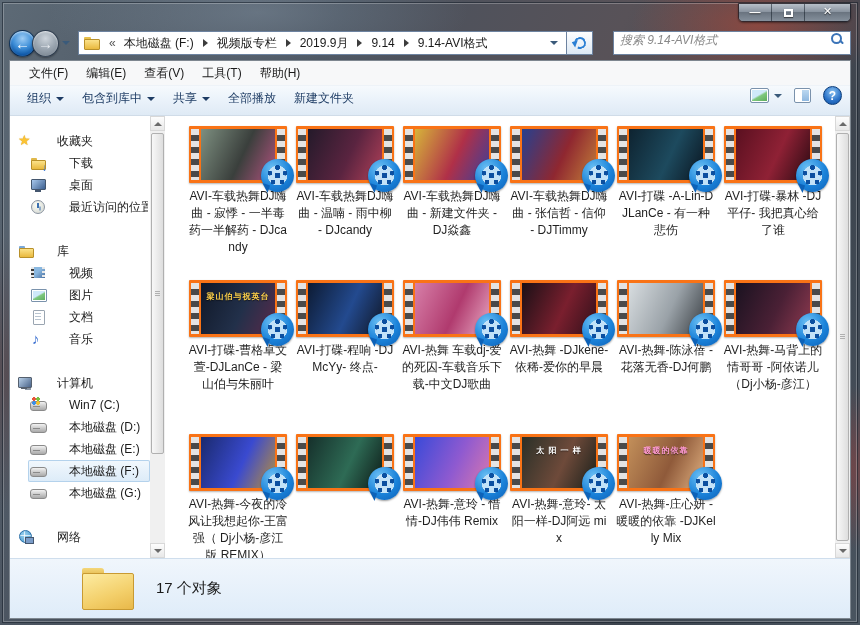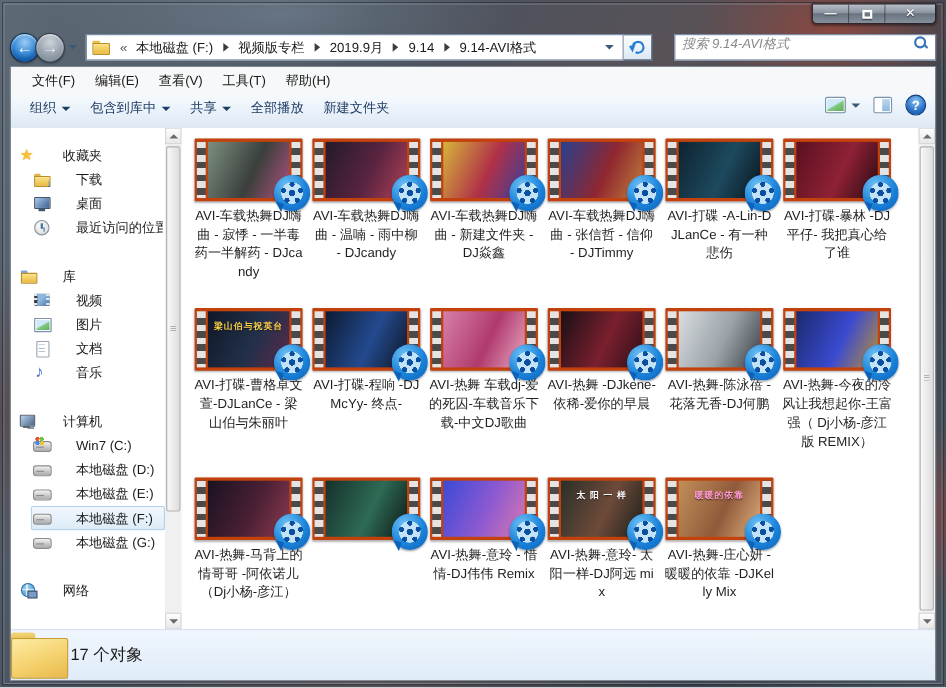--- a/index.html
+++ b/index.html
@@ -147,23 +147,23 @@
   .sb-up::after { content:""; border-left:4px solid transparent; border-right:4px solid transparent; border-bottom:4px solid #6a6a6a; }
   .sb-down::after { content:""; border-left:4px solid transparent; border-right:4px solid transparent; border-top:4px solid #6a6a6a; }
   .sb-track { flex:1; position:relative; }
   .sb-thumb { position:absolute; left:1px; right:1px; border:1px solid #b0b0b0; border-radius:2px;
     background:linear-gradient(to right,#f8f8f8,#dedede); cursor:grab; }
   .sb-grip { position:absolute; left:3px; right:3px; top:50%; height:5px; margin-top:-3px;
     background:repeating-linear-gradient(to bottom,#b0b0b0 0 1px, transparent 1px 2px); }
 
   
   .content { flex:1; display:flex; overflow:hidden; }
-  .grid { flex:1; padding:10px 0 0 7px; overflow:hidden; }
+  .grid { flex:1; padding:10px 0 0 19px; overflow:hidden; }
   .file-item { display:inline-block; vertical-align:top; width:100px; height:148px; margin:0 3px 6px 4px; text-align:center; cursor:pointer; }
-  .thumb { width:98px; height:57px; margin:0 auto 5px; position:relative; background:#c2410c; border-radius:1px;
+  .thumb { width:98px; height:57px; margin:0 auto 5px; position:relative; background:#f97316; border-radius:1px;
     padding:3px 12px 3px 12px; box-shadow:0 1px 2px rgba(0,0,0,.3); }
   .thumb::before, .thumb::after { content:""; position:absolute; top:3px; bottom:3px; width:8px;
     background:repeating-linear-gradient(to bottom,#e4e4e4 0 6px, #4a4a4a 6px 12px); }
   .thumb::before { left:2px; } .thumb::after { right:2px; }
   .thumb-img { width:100%; height:100%; position:relative; overflow:hidden; display:flex; align-items:flex-start; justify-content:center; }
   .thumb-overlay { font-size:8px; font-weight:bold; margin-top:8px; white-space:nowrap; text-shadow:0 1px 1px rgba(0,0,0,.6); letter-spacing:1px; }
   .badge { position:absolute; right:-7px; bottom:-9px; width:33px; height:33px; border-radius:50%; z-index:3;
     background:
       radial-gradient(circle 2.4px at 50% 26%, #0b4fa0 96%, transparent),
       radial-gradient(circle 2.4px at 73% 43%, #0b4fa0 96%, transparent),
@@ -172,22 +172,22 @@
       radial-gradient(circle 2.4px at 27% 43%, #0b4fa0 96%, transparent),
       radial-gradient(circle 3px at 50% 50%, #0b4fa0 96%, transparent),
       radial-gradient(circle 10px at 50% 50%, #c2e2f8 96%, transparent),
       radial-gradient(circle at 35% 28%, #6cc0f4, #1b83da 55%, #0c5db4);
     box-shadow:0 1px 2px rgba(0,0,0,.4); }
   .badge::after { content:""; position:absolute; left:0px; bottom:0px; width:0; height:0;
     border-top:8px solid #0d62b8; border-left:8px solid transparent; transform:rotate(18deg); }
   .file-name { font-size:12px; line-height:17px; color:#1f1f1f; word-break:break-all; }
 
   
-  .statusbar { height:46px; flex:none; background:linear-gradient(#f0f6fc,#dfecf9); border-top:1px solid #cfdeed;
-    display:flex; align-items:center; }
+  .statusbar { height:60px; flex:none; background:linear-gradient(#f0f6fc,#dfecf9); border-top:1px solid #cfdeed;
+    display:flex; align-items:center; padding-left:72px; gap:20px; }
   .big-folder { width:54px; height:42px; position:relative; flex:none; }
   .big-folder::before { content:""; position:absolute; left:0; top:0; width:22px; height:8px;
     background:linear-gradient(#f4d77a,#e3b94e); border-radius:2px 3px 0 0; }
   .big-folder::after { content:""; position:absolute; left:0; top:5px; right:2px; bottom:0;
     background:linear-gradient(160deg,#fdeca2,#f3cf6a 60%,#e8b84a); border:1px solid #c89a32; border-radius:2px; }
   .status-count { font-size:15px; color:#1a1a1a; }
 </style>
 </head>
 <body>
 
@@ -402,26 +402,26 @@
               </div><div class="file-name">AVI-打碟-程响 -DJMcYy- 终点-</div></div><div class="file-item"><div class="thumb">
                 <div class="thumb-img" style="background: linear-gradient(115deg, rgb(215, 127, 168), rgb(176, 58, 110) 55%, rgb(232, 168, 194));"></div>
                 <div class="badge"></div>
               </div><div class="file-name">AVI-热舞 车载dj-爱的死囚-车载音乐下载-中文DJ歌曲</div></div><div class="file-item"><div class="thumb">
                 <div class="thumb-img" style="background: linear-gradient(115deg, rgb(26, 16, 22), rgb(122, 31, 46) 55%, rgb(48, 16, 26));"></div>
                 <div class="badge"></div>
               </div><div class="file-name">AVI-热舞 -DJkene-依稀-爱你的早晨</div></div><div class="file-item"><div class="thumb">
                 <div class="thumb-img" style="background: linear-gradient(115deg, rgb(216, 221, 224), rgb(154, 162, 168) 55%, rgb(58, 63, 68));"></div>
                 <div class="badge"></div>
               </div><div class="file-name">AVI-热舞-陈泳蓓 -花落无香-DJ何鹏</div></div><div class="file-item"><div class="thumb">
+                <div class="thumb-img" style="background: linear-gradient(115deg, rgb(26, 18, 32), rgb(74, 32, 53) 55%, rgb(143, 58, 80));"></div>
+                <div class="badge"></div>
+              </div><div class="file-name">AVI-热舞-马背上的情哥哥 -阿依诺儿（Dj小杨-彦江）</div></div><div class="file-item"><div class="thumb">
                 <div class="thumb-img" style="background: linear-gradient(115deg, rgb(26, 42, 110), rgb(58, 74, 208) 55%, rgb(184, 144, 58));"></div>
                 <div class="badge"></div>
               </div><div class="file-name">AVI-热舞-今夜的冷风让我想起你-王富强（ Dj小杨-彦江版 REMIX）</div></div><div class="file-item"><div class="thumb">
-                <div class="thumb-img" style="background: linear-gradient(115deg, rgb(26, 18, 32), rgb(74, 32, 53) 55%, rgb(143, 58, 80));"></div>
-                <div class="badge"></div>
-              </div><div class="file-name">AVI-热舞-马背上的情哥哥 -阿依诺儿（Dj小杨-彦江）</div></div><div class="file-item"><div class="thumb">
                 <div class="thumb-img" style="background: linear-gradient(115deg, rgb(22, 48, 43), rgb(46, 107, 85) 55%, rgb(13, 26, 23));"></div>
                 <div class="badge"></div>
               </div></div><div class="file-item"><div class="thumb">
                 <div class="thumb-img" style="background: linear-gradient(115deg, rgb(58, 74, 216), rgb(143, 90, 208) 55%, rgb(216, 120, 176));"></div>
                 <div class="badge"></div>
               </div><div class="file-name">AVI-热舞-意玲 - 惜情-DJ伟伟 Remix</div></div><div class="file-item"><div class="thumb">
                 <div class="thumb-img" style="background: linear-gradient(115deg, rgb(42, 48, 40), rgb(110, 74, 58) 55%, rgb(26, 32, 26));">
                   <div class="thumb-overlay" style="color: rgb(255, 255, 255);">太 阳 一 样</div>
                 </div>
                 <div class="badge"></div>

